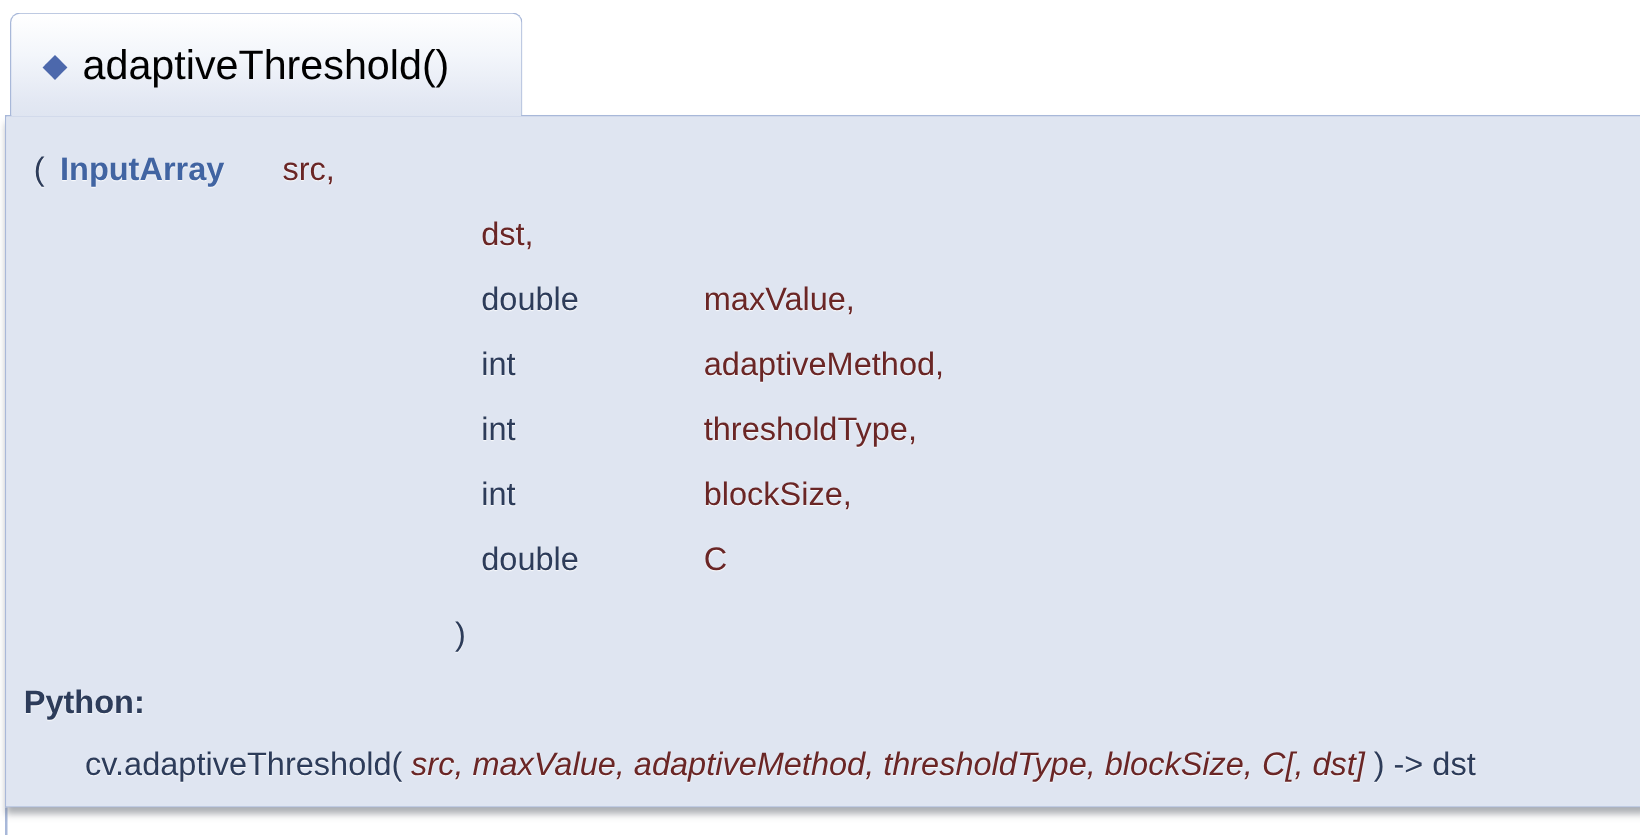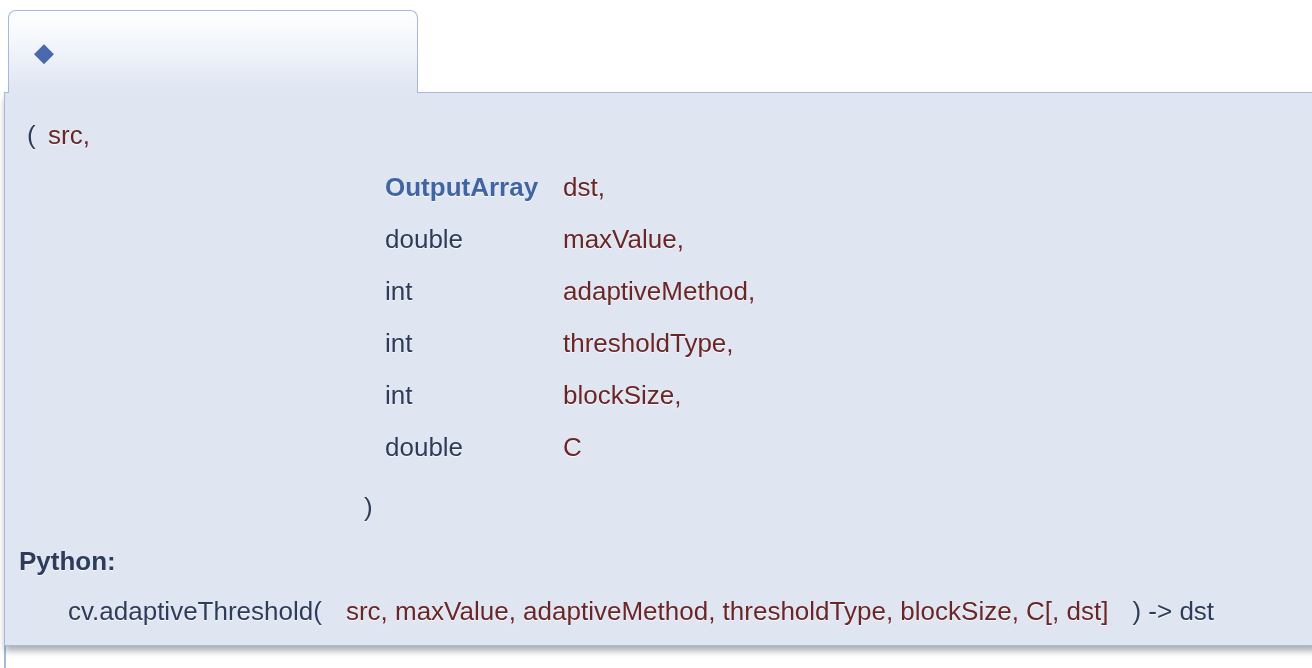--- a/index.html
+++ b/index.html
@@ -78,51 +78,52 @@
     margin: 14px 0 0 14px;
     font-weight: bold;
     line-height: 28px;
     white-space: nowrap;
   }
   .py-sig {
     margin: 22px 0 0 63px;
     line-height: 28px;
     white-space: nowrap;
   }
-  .py-args { color: #6a2626; margin: 0 24px; }
+  .py-args { color: #6a2626; margin: 0 7px; font-style: italic; }
 
   
   .next-item-border {
     position: absolute;
     left: 4px; top: 646px;
     width: 2px; height: 22px;
     background: #a8b8d9;
     z-index: 1;
   }
 </style>
 </head>
 <body>
 
 <div class="memtitle">
   <span class="anchor-diamond">◆</span>
+  <span class="memtitle-text">adaptiveThreshold()</span>
 </div>
 
 <div class="memproto">
 
   <div class="sig">
 
     <div class="sig-row">
       <span class="c-paren">(</span>
+      <span class="c-type type-link">InputArray</span>
       <span class="c-pname">src,</span>
     </div>
 
     <div class="sig-row">
       <span class="c-name"></span>
       <span class="c-paren"></span>
-      <span class="c-type type-link">OutputArray</span>
       <span class="c-pname">dst,</span>
     </div>
 
     <div class="sig-row">
       <span class="c-name"></span>
       <span class="c-paren"></span>
       <span class="c-type">double</span>
       <span class="c-pname">maxValue,</span>
     </div>
 

